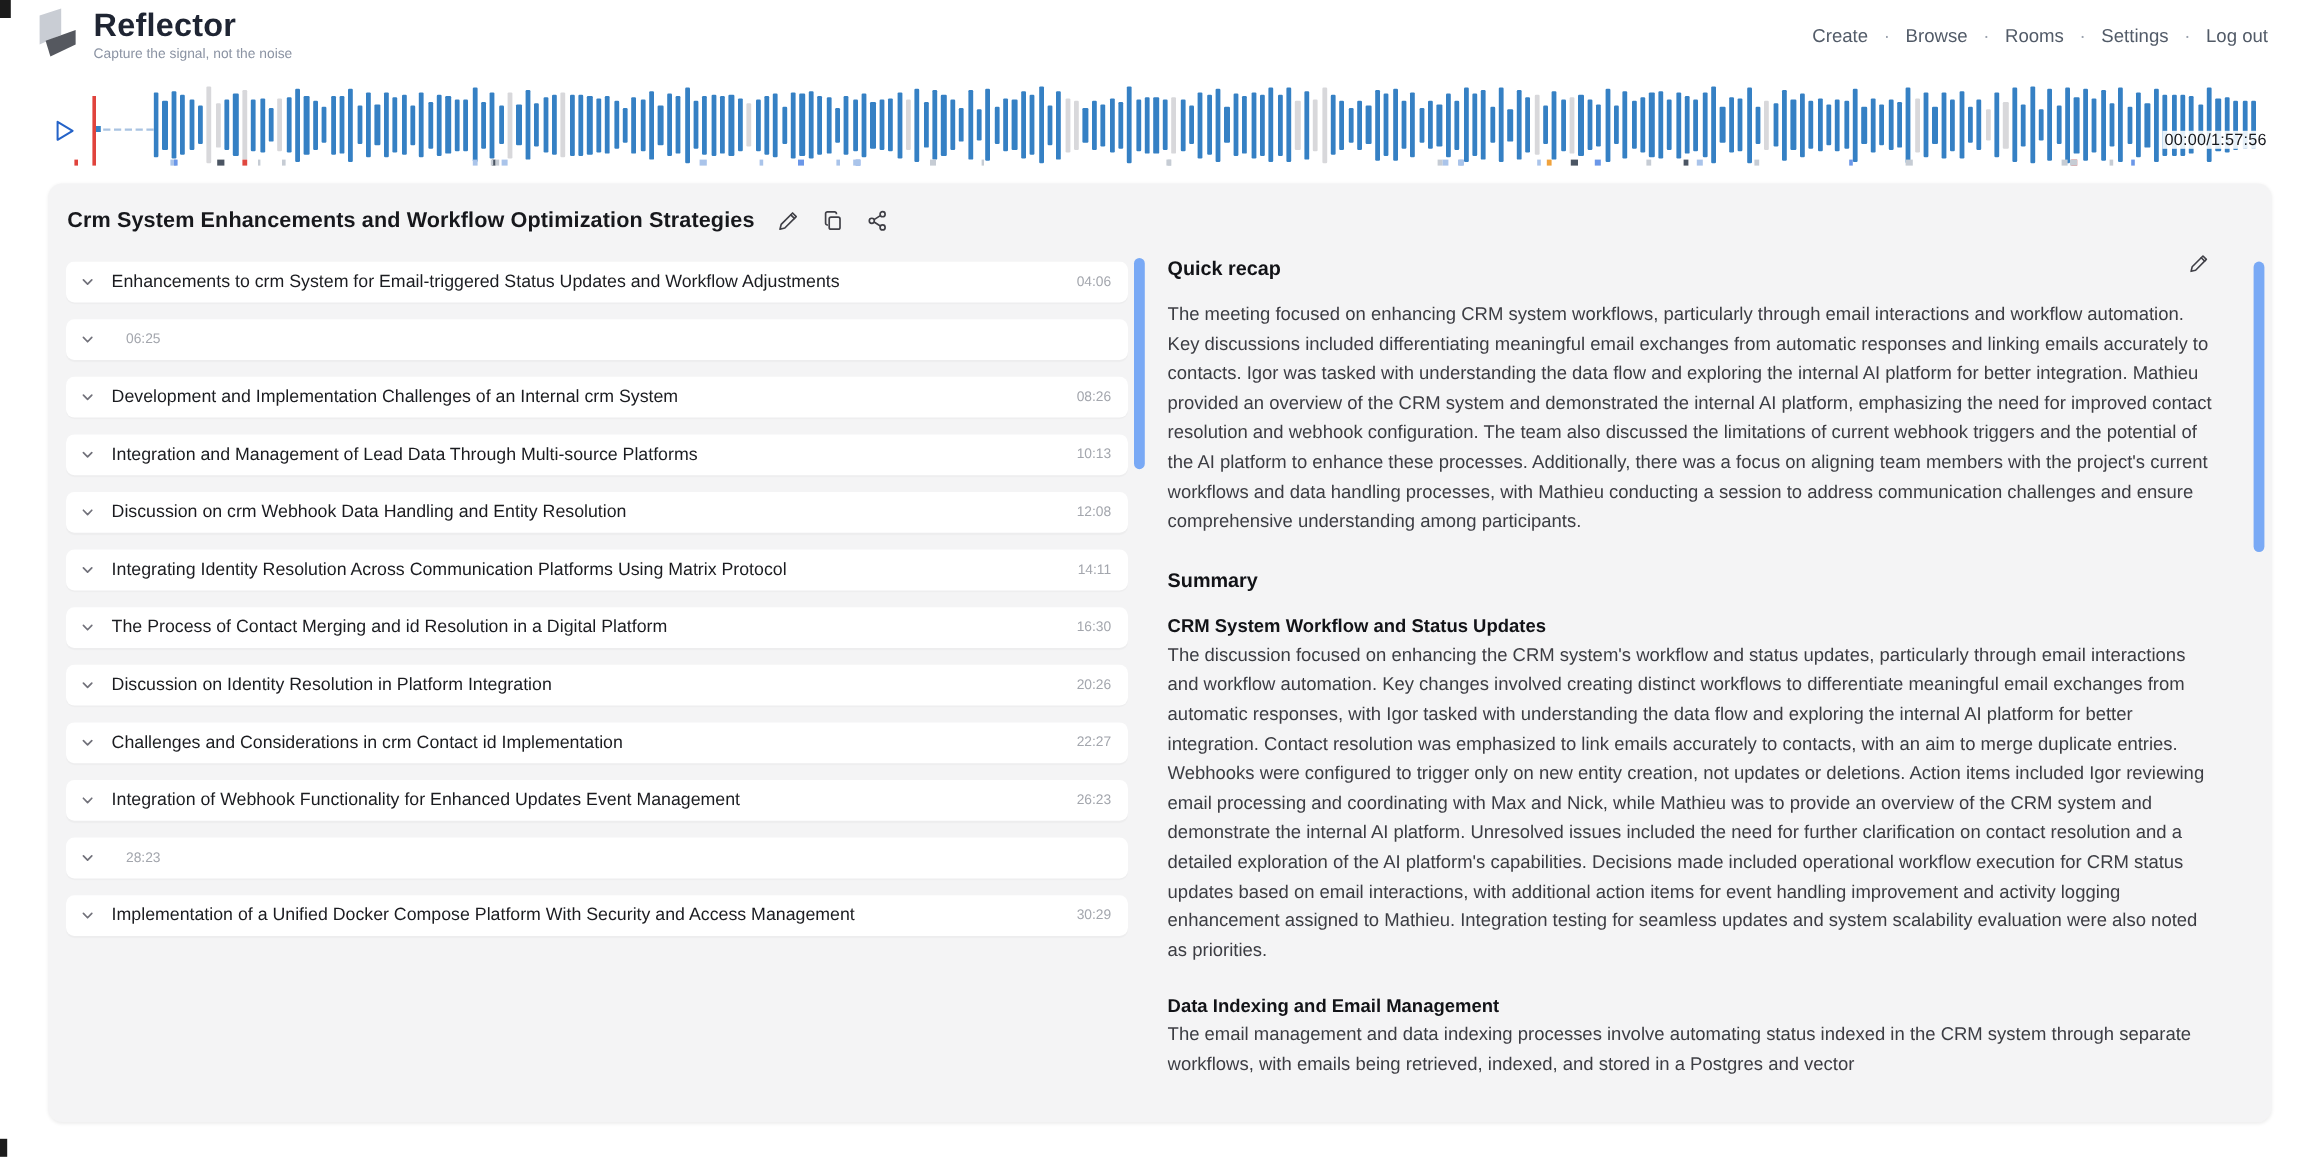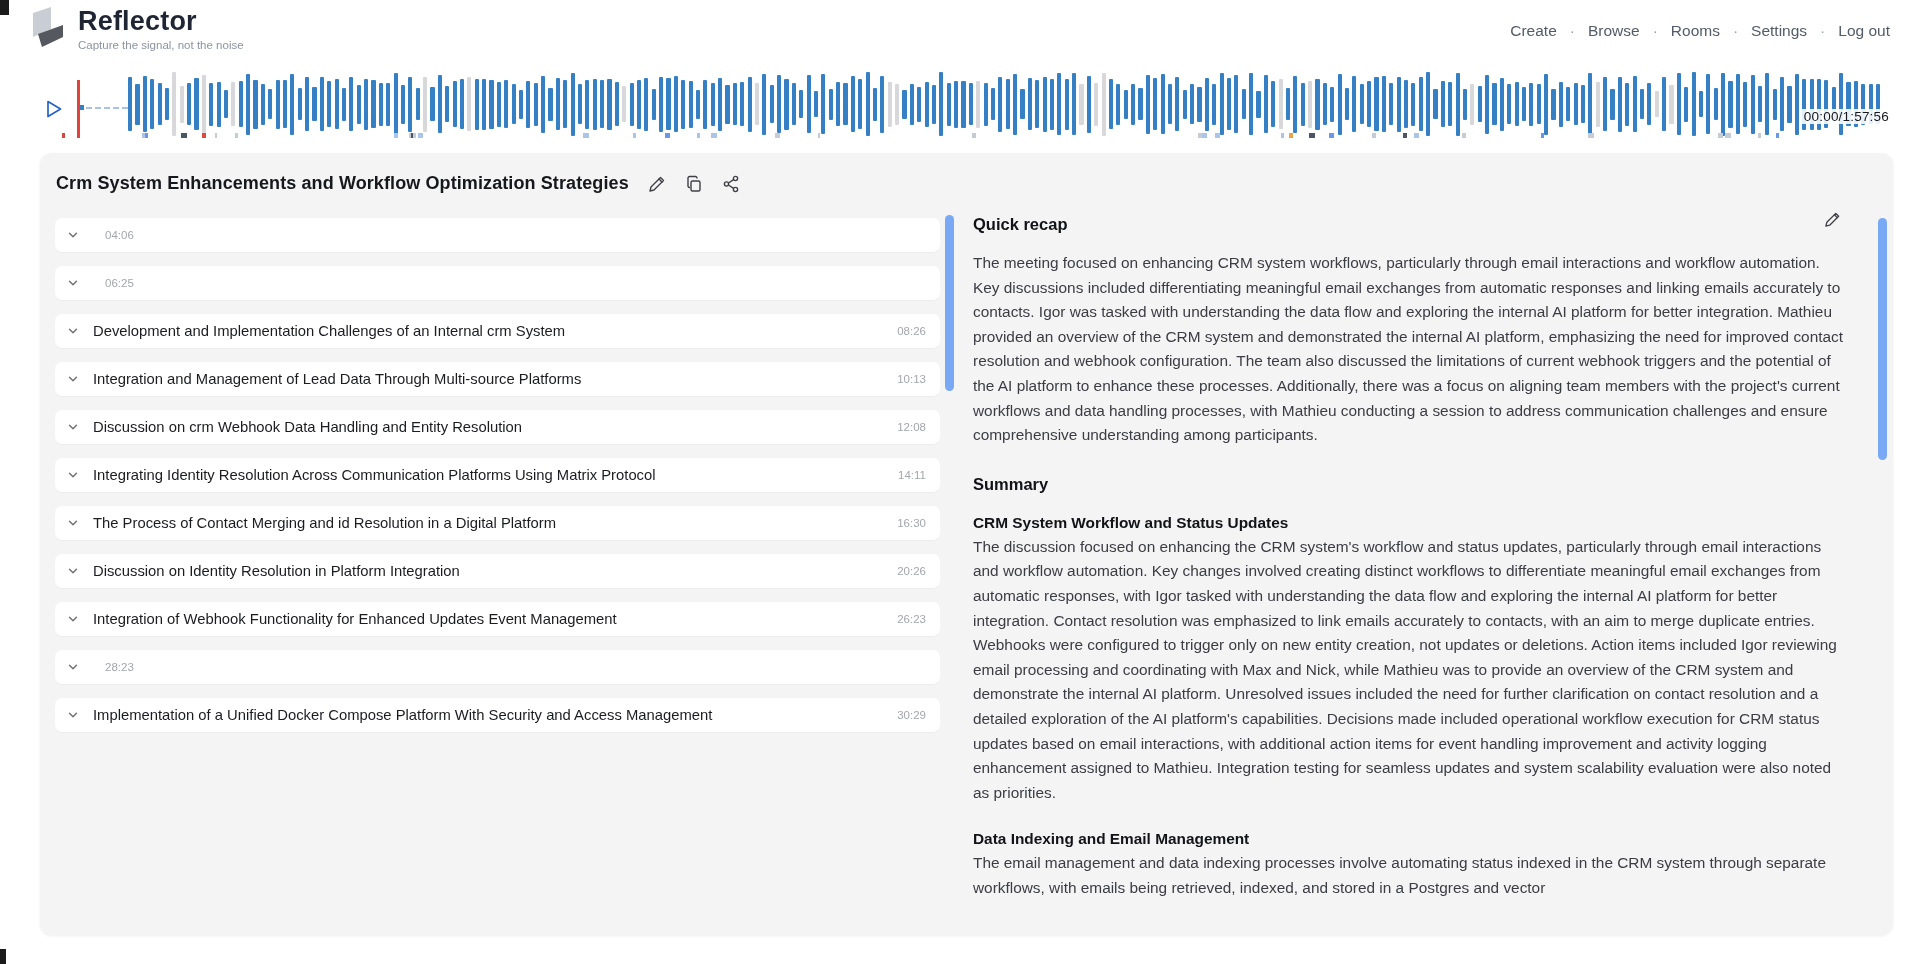--- a/index.html
+++ b/index.html
@@ -415,20 +415,21 @@
         <path d="M6.4 8l5.2-3.3M6.4 10l5.2 3.3"></path>
       </svg>
     </span>
   </div>
 
   <div class="topic-list" id="topics-mount">
     <div class="topic-row">
       <svg class="topic-chevron" viewBox="0 0 12 12" fill="none" stroke="currentColor" stroke-width="1.4" stroke-linecap="round" stroke-linejoin="round">
         <polyline points="2.5,4.2 6,7.8 9.5,4.2"></polyline>
       </svg>
+      <span class="topic-title">Enhancements to crm System for Email-triggered Status Updates and Workflow Adjustments</span>
       <span class="topic-time">04:06</span>
     </div>
 
     <div class="topic-row">
       <svg class="topic-chevron" viewBox="0 0 12 12" fill="none" stroke="currentColor" stroke-width="1.4" stroke-linecap="round" stroke-linejoin="round">
         <polyline points="2.5,4.2 6,7.8 9.5,4.2"></polyline>
       </svg>
       <span class="topic-time">06:25</span>
     </div>
 
@@ -474,20 +475,27 @@
 
 
     <div class="topic-row">
       <svg class="topic-chevron" viewBox="0 0 12 12" fill="none" stroke="currentColor" stroke-width="1.4" stroke-linecap="round" stroke-linejoin="round">
         <polyline points="2.5,4.2 6,7.8 9.5,4.2"></polyline>
       </svg>
       <span class="topic-title">Discussion on Identity Resolution in Platform Integration</span>
       <span class="topic-time">20:26</span>
     </div>
 
+    <div class="topic-row">
+      <svg class="topic-chevron" viewBox="0 0 12 12" fill="none" stroke="currentColor" stroke-width="1.4" stroke-linecap="round" stroke-linejoin="round">
+        <polyline points="2.5,4.2 6,7.8 9.5,4.2"></polyline>
+      </svg>
+      <span class="topic-title">Challenges and Considerations in crm Contact id Implementation</span>
+      <span class="topic-time">22:27</span>
+    </div>
 
 
     <div class="topic-row">
       <svg class="topic-chevron" viewBox="0 0 12 12" fill="none" stroke="currentColor" stroke-width="1.4" stroke-linecap="round" stroke-linejoin="round">
         <polyline points="2.5,4.2 6,7.8 9.5,4.2"></polyline>
       </svg>
       <span class="topic-title">Integration of Webhook Functionality for Enhanced Updates Event Management</span>
       <span class="topic-time">26:23</span>
     </div>
 

